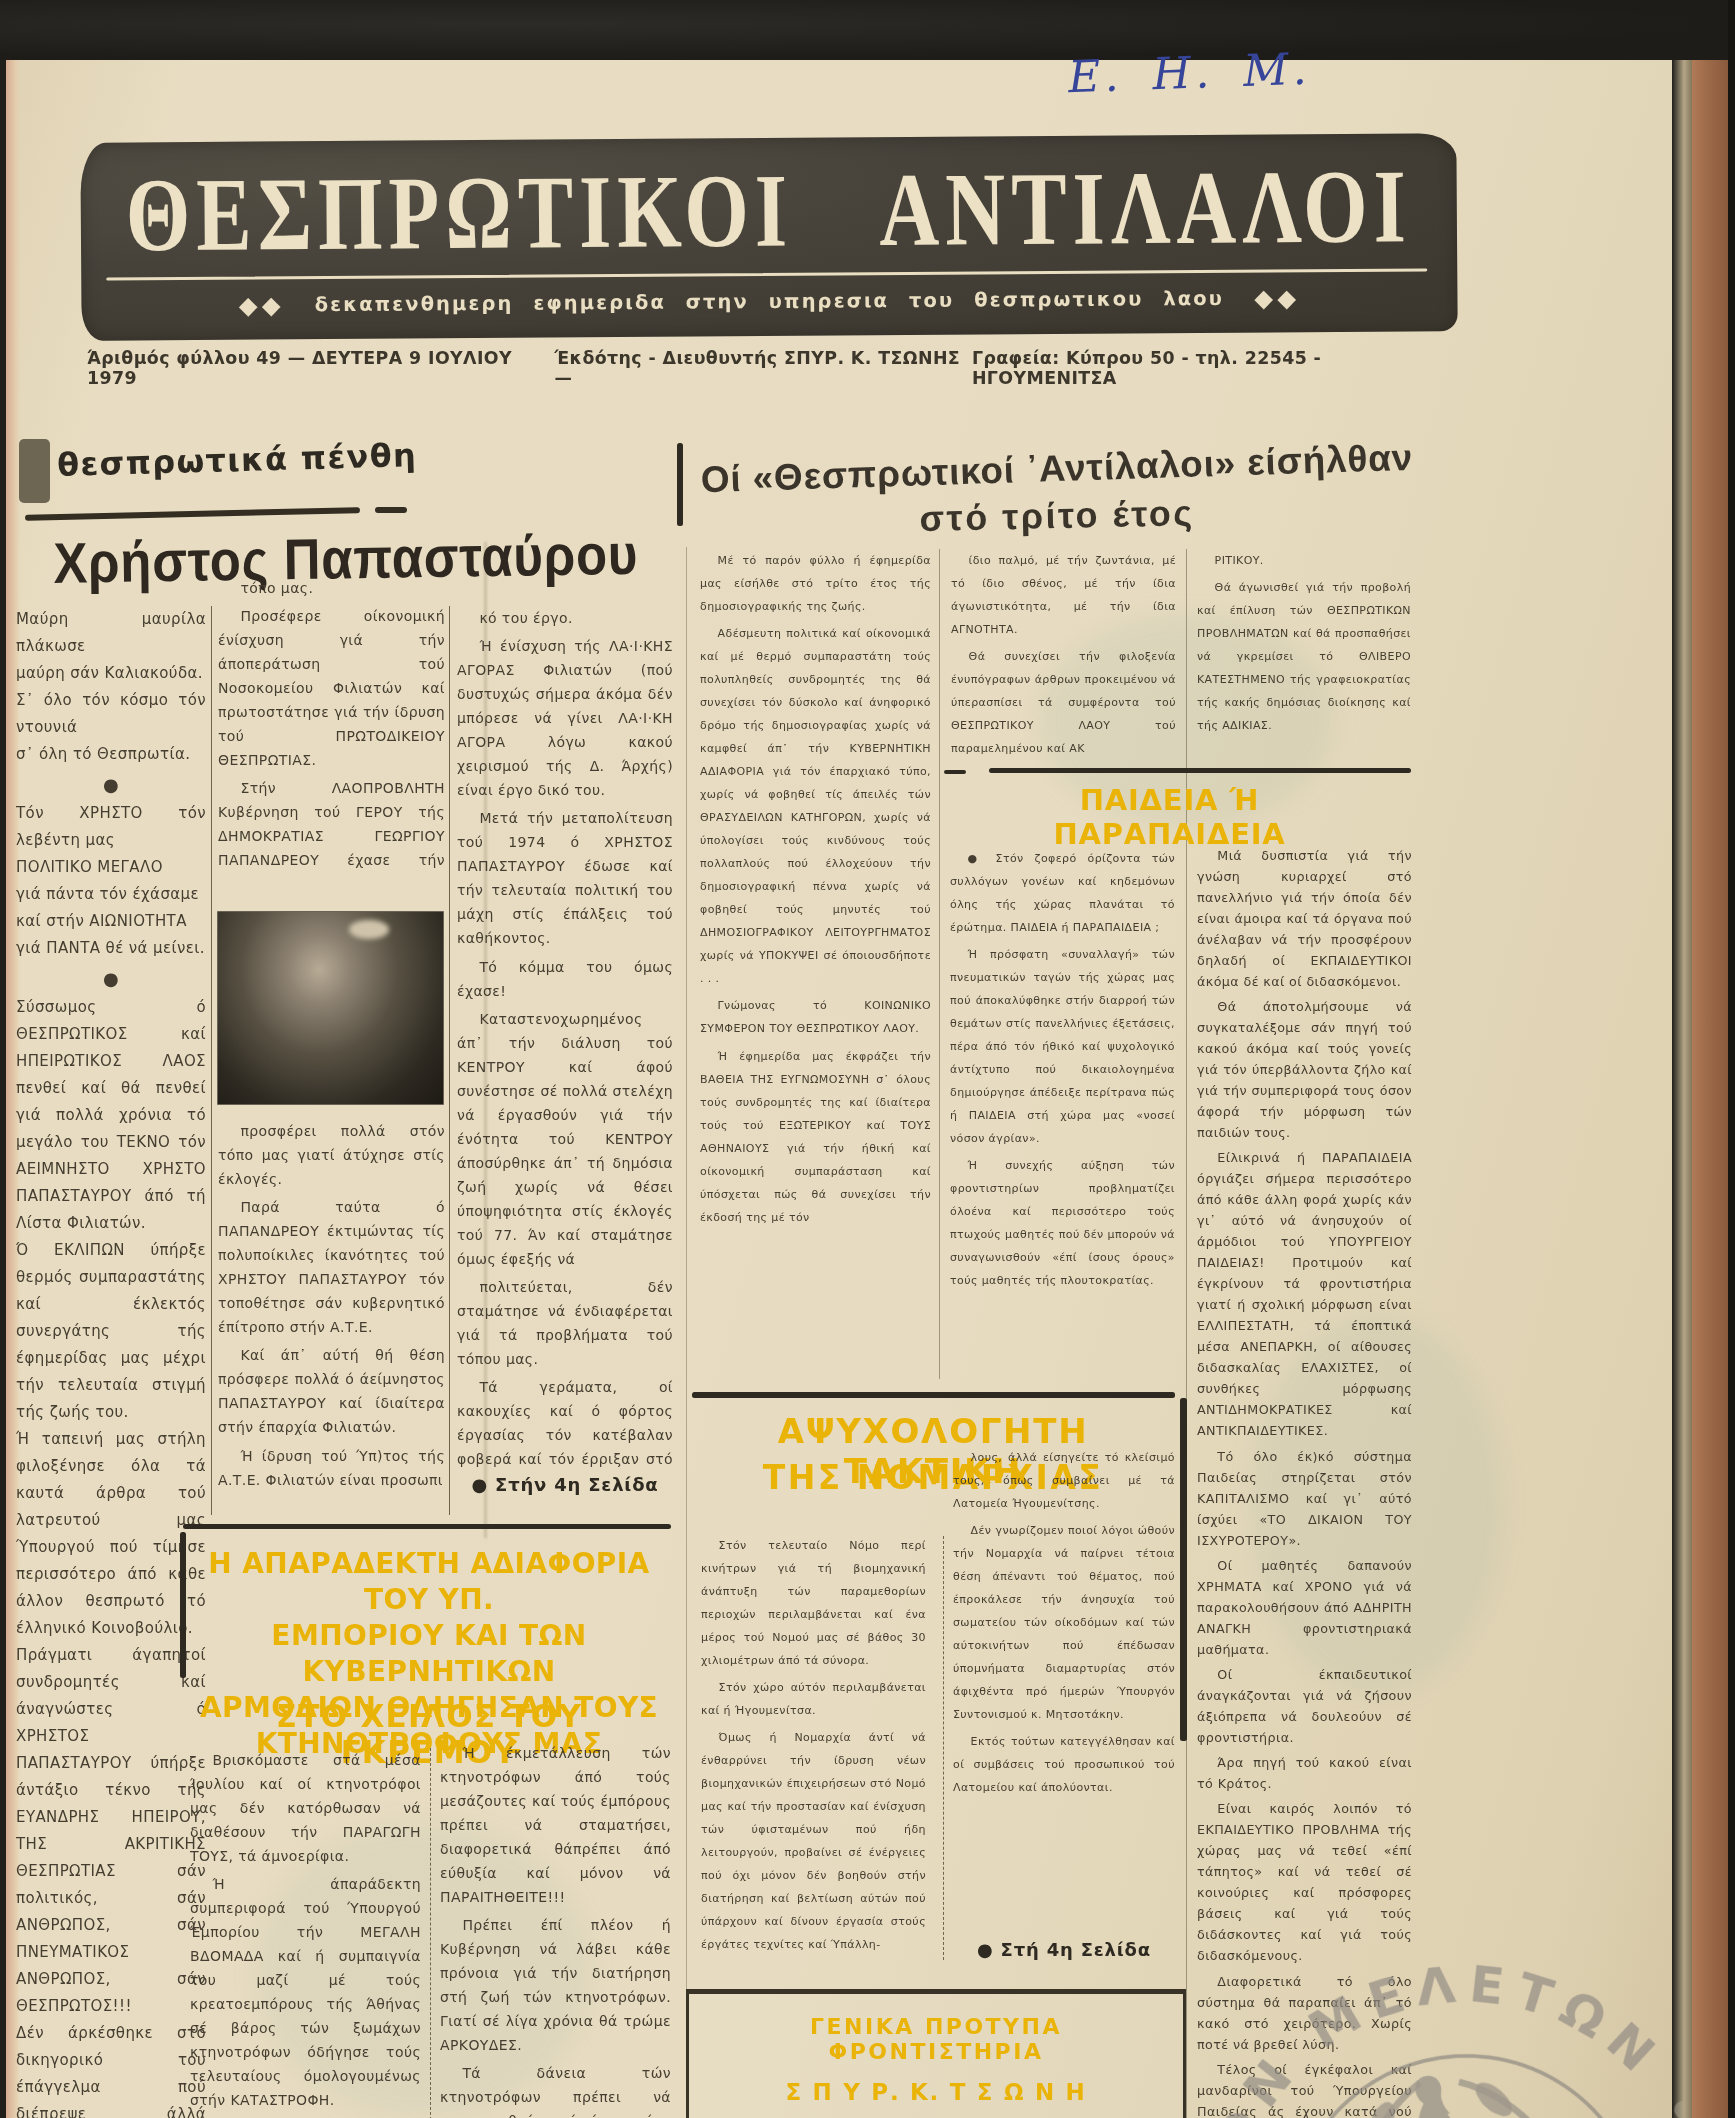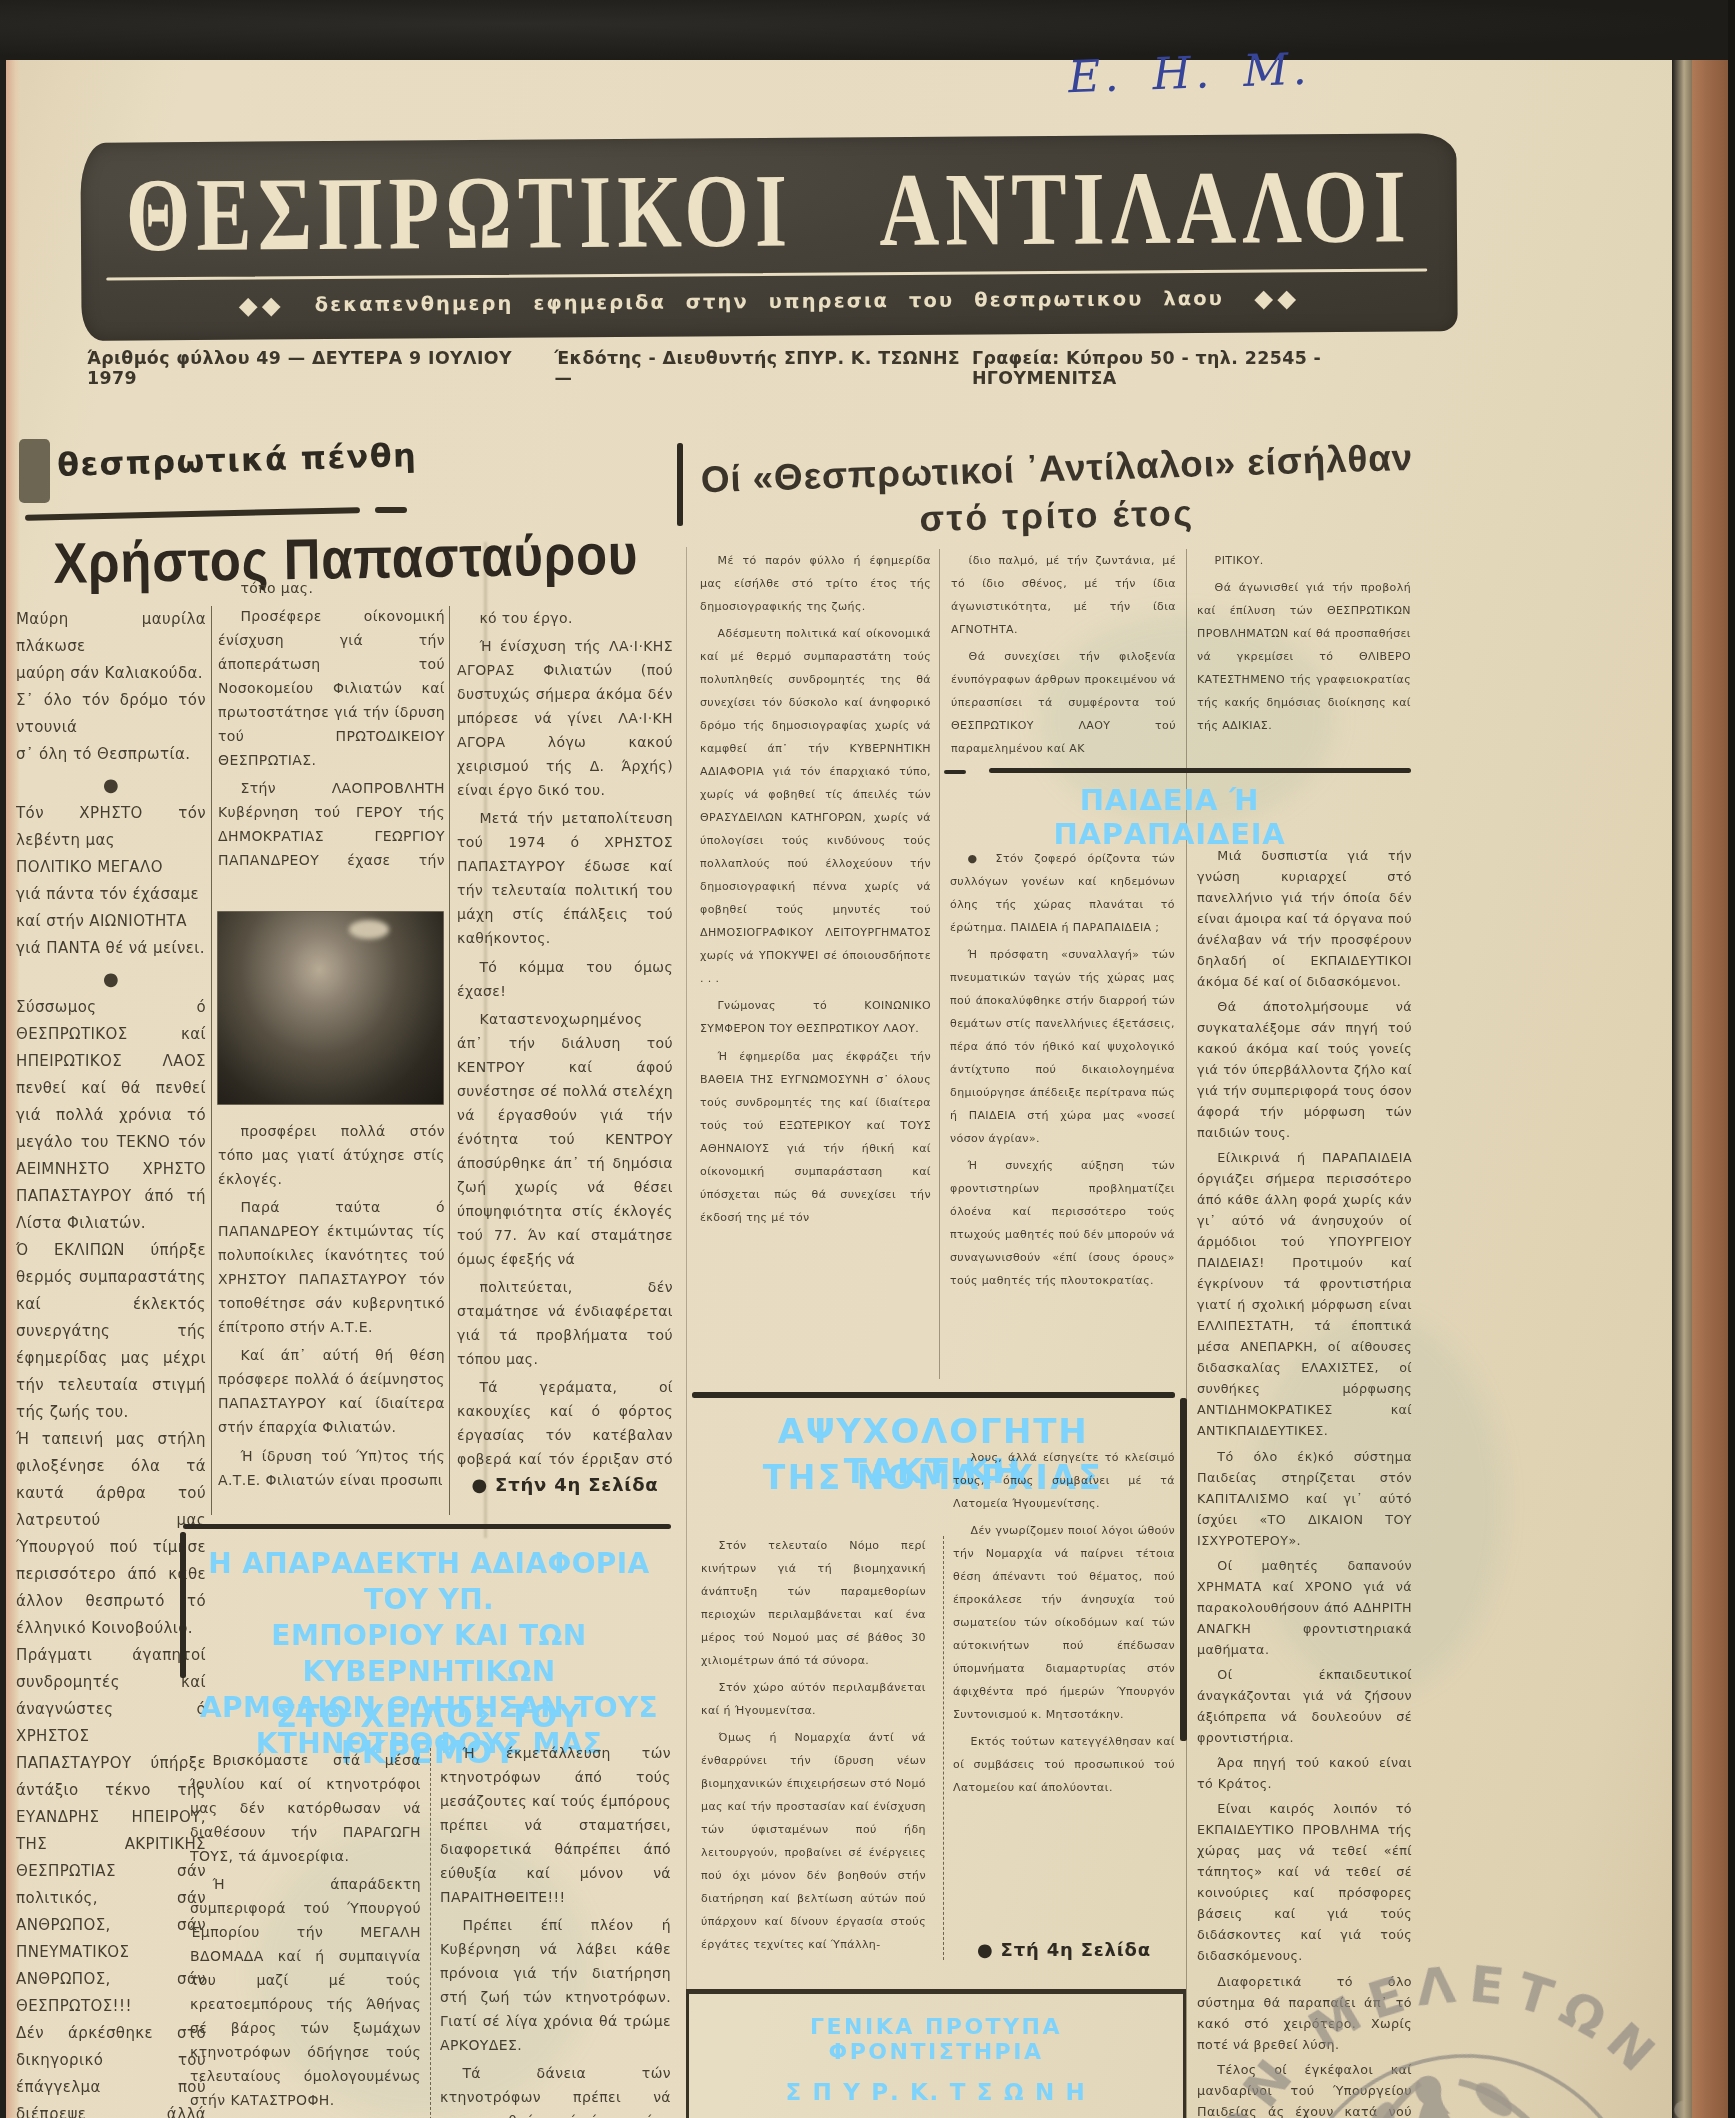--- a/index.html
+++ b/index.html
@@ -48,21 +48,21 @@
   .f-left{font-size:15px;line-height:27px;letter-spacing:0.4px;}
   .f-body{font-size:14px;line-height:24px;letter-spacing:0.4px;}
   .f-body2{font-size:11px;line-height:23px;letter-spacing:0.4px;}
   .f-small{font-size:12.7px;line-height:21px;letter-spacing:0.4px;}
   .kicker{font-size:32px;font-weight:bold;color:#2f2a21;letter-spacing:1.3px;transform:rotate(-1.6deg);}
   .kick-rule{background:#332d22;border-radius:3.4px;}
   .headline-serify{font-family:"Liberation Sans","DejaVu Sans",sans-serif;font-weight:bold;color:#2e2820;}
   .obit-head{font-size:53px;letter-spacing:0.8px;transform:scale(.96,1.08) rotate(-.8deg);transform-origin:left top;white-space:nowrap;}
   .tri-head{font-size:37px;text-align:center;transform:rotate(-1.8deg);letter-spacing:0.8px;color:#3a342a;}
   .tri-head2{font-size:36px;text-align:center;transform:rotate(-1.2deg);letter-spacing:2.5px;color:#3a342a;}
-  .sec-head{font-weight:bold;text-align:center;color:#7dd3fc;}
+  .sec-head{font-weight:bold;text-align:center;color:#eab308;}
   .rule{background:#2f2a21;border-radius:2.5px;}
   .vdiv{background:#6e654f;width:1.3px;}
   .vdiv-dash{width:0;border-left:1.7px dashed #6e654f;}
   .photo{background:
       radial-gradient(ellipse at 45% 30%,#b7ab95 0%,#8d8272 18%,#575042 45%,#2e2a22 75%,#1d1a14 100%);
       box-shadow:0 0 0 0.8px #4a443a;}
   .photo-hl{position:absolute;left:58%;top:4%;width:18%;height:10%;background:#cfc4ab;border-radius:50%;filter:blur(2.5px);}
   .pointer{font-weight:bold;font-size:18px;letter-spacing:0.8px;color:#2f2a21;}
   .ad-box{border:3px solid #393327;border-top-width:5.1px;background:rgba(255,255,255,.03);
       padding:14.4px 19.5px 8.5px 19.5px;color:#3b352a;}
@@ -106,21 +106,21 @@
 
   <div class="abs ornament" style="left:19px;top:439px;width:30.5px;height:64px;"></div>
   <div class="abs kicker" style="left:57px;top:441px;">θεσπρωτικά πένθη</div>
   <div class="abs kick-rule" style="left:24.6px;top:511px;width:335px;height:5.5px;transform:rotate(-1.3deg);"></div>
   <div class="abs kick-rule" style="left:375px;top:507px;width:32px;height:5.5px;"></div>
   <div class="abs headline-serify obit-head" style="left:53px;top:530px;">Χρήστος Παπασταύρου</div>
 
   <div class="col f-left verse" style="left:16px;top:606px;width:190px;height:1852px;">
       <div class="p">Μαύρη μαυρίλα πλάκωσε</div>
       <div class="p">μαύρη σάν Καλιακούδα.</div>
-      <div class="p">Σ᾽ όλο τόν δρόμο τόν ντουνιά</div>
+      <div class="p">Σ᾽ όλο τόν κόσμο τόν ντουνιά</div>
       <div class="p">σ᾽ όλη τό Θεσπρωτία.</div>
       <div class="p dot">●</div>
       <div class="p">Τόν ΧΡΗΣΤΟ τόν λεβέντη μας</div>
       <div class="p">ΠΟΛΙΤΙΚΟ ΜΕΓΑΛΟ</div>
       <div class="p">γιά πάντα τόν έχάσαμε</div>
       <div class="p">καί στήν ΑΙΩΝΙΟΤΗΤΑ</div>
       <div class="p">γιά ΠΑΝΤΑ θέ νά μείνει.</div>
       <div class="p dot">●</div>
       <div class="p">Σύσσωμος ό ΘΕΣΠΡΩΤΙΚΟΣ καί ΗΠΕΙΡΩΤΙΚΟΣ ΛΑΟΣ πενθεί καί θά πενθεί γιά πολλά χρόνια τό μεγάλο του ΤΕΚΝΟ τόν ΑΕΙΜΝΗΣΤΟ ΧΡΗΣΤΟ ΠΑΠΑΣΤΑΥΡΟΥ άπό τή Λίστα Φιλιατών.</div>
       <div class="p">Ό ΕΚΛΙΠΩΝ ύπήρξε θερμός συμπαραστάτης καί έκλεκτός συνεργάτης τής έφημερίδας μας μέχρι τήν τελευταία στιγμή τής ζωής του.</div>

